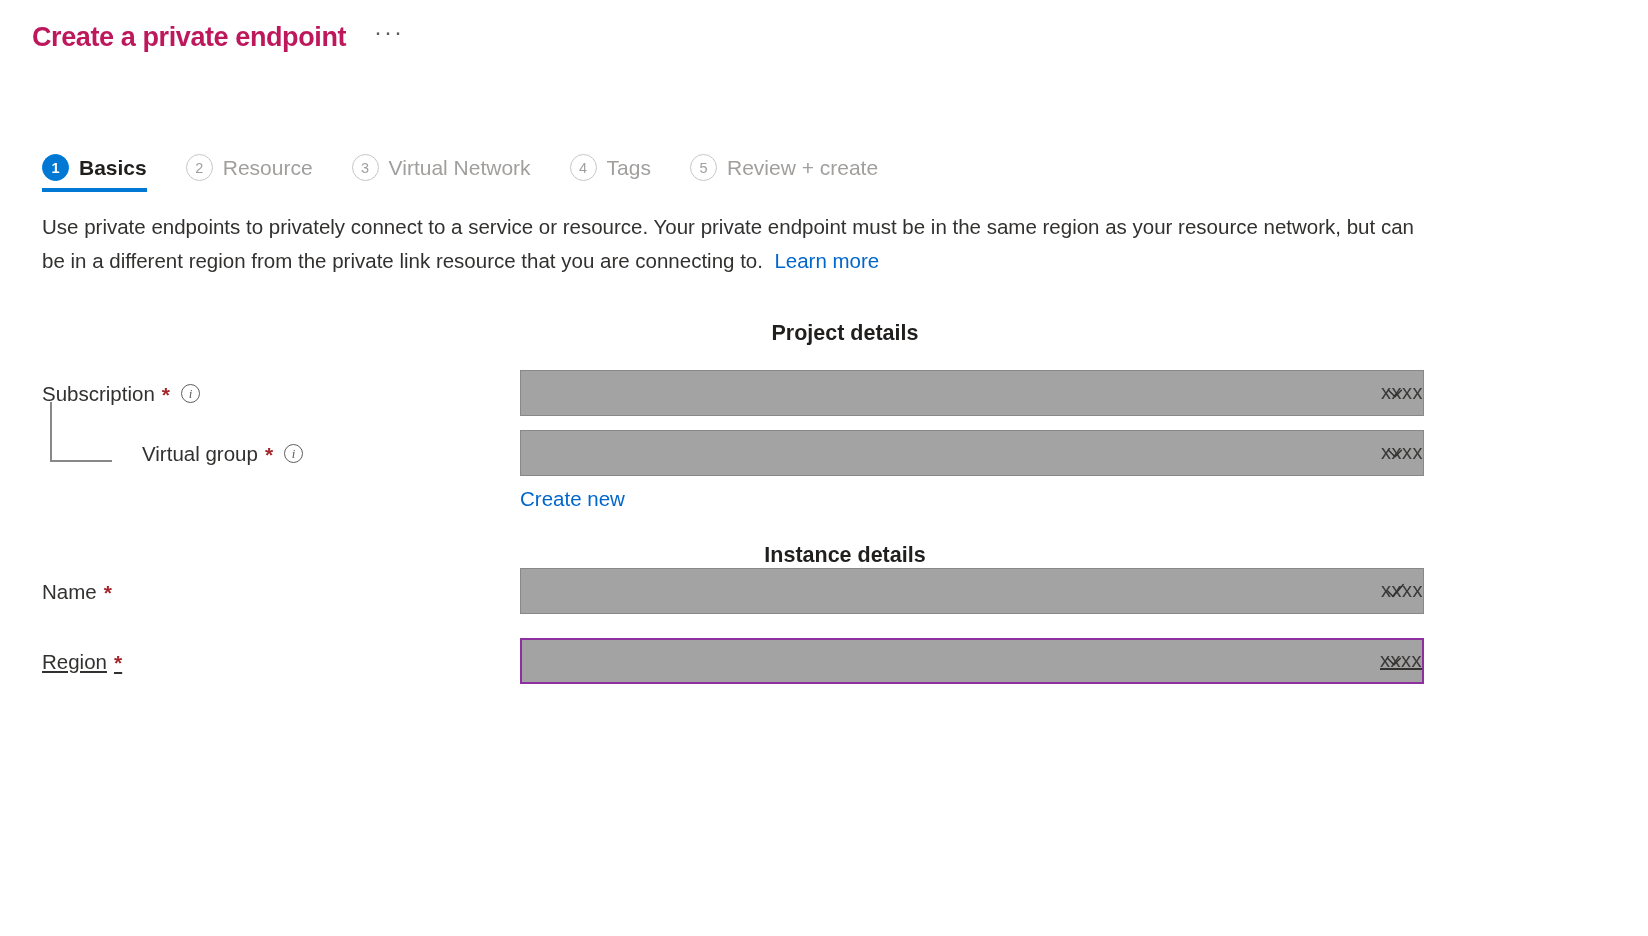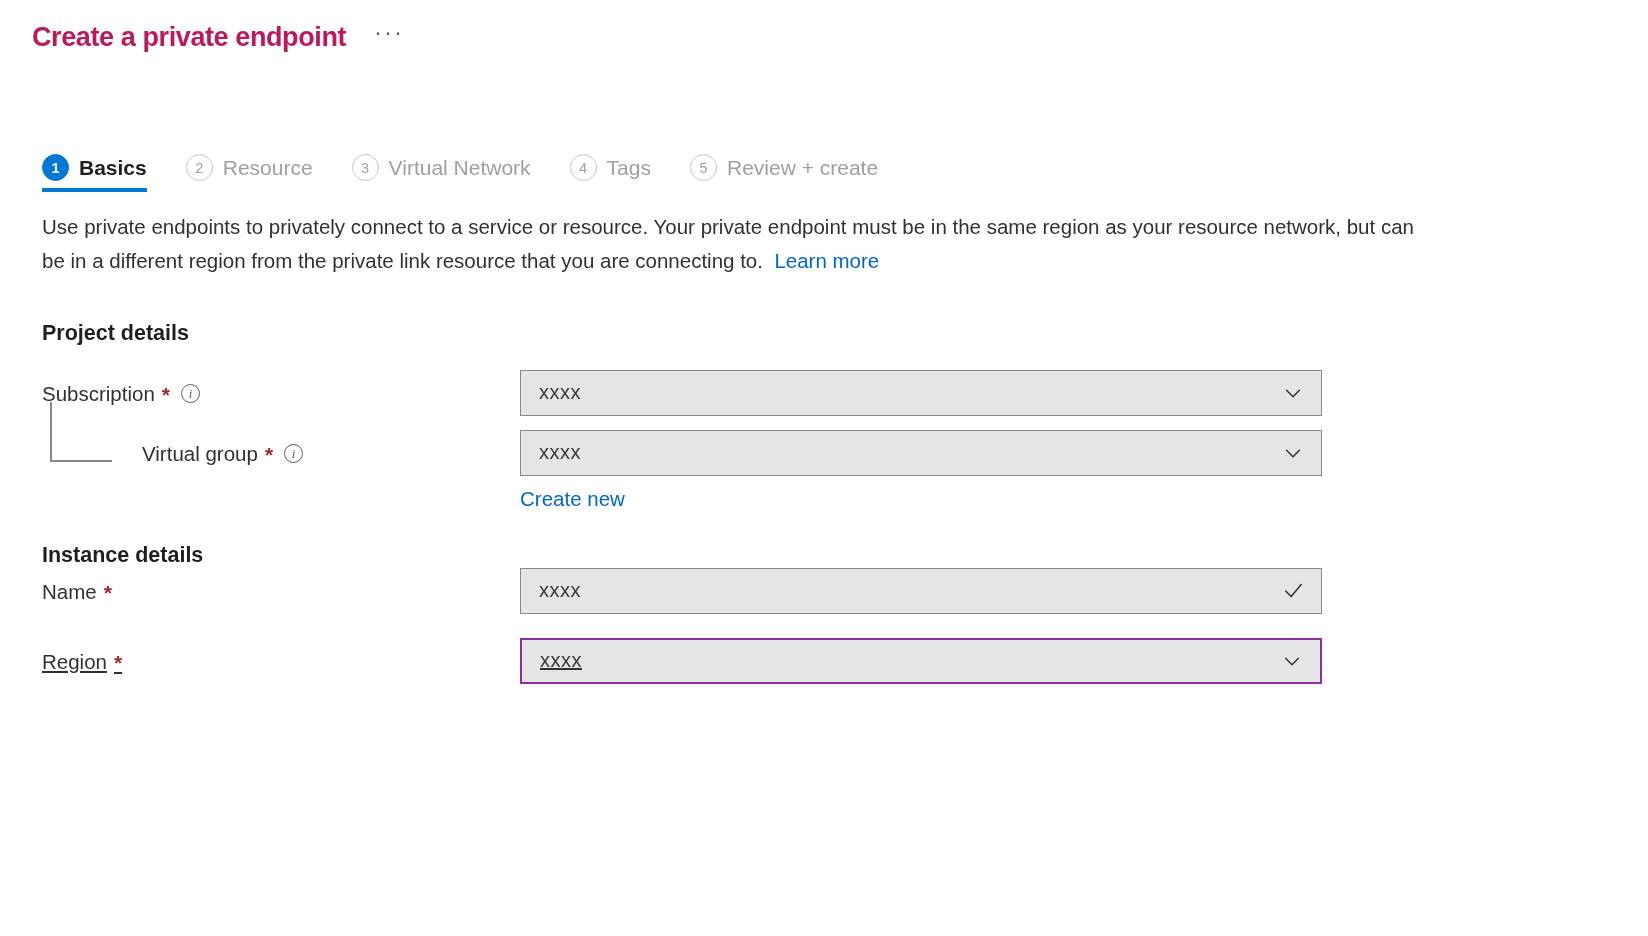--- a/index.html
+++ b/index.html
@@ -123,20 +123,21 @@
     text-decoration: none;
     cursor: pointer;
   }
 
   
   .section-heading {
     margin-left: 42px;
     font-size: 21.5px;
     font-weight: 700;
     color: #201f1e;
+    text-align: center;
   }
   #project-details-heading { margin-top: 42px; }
   #instance-details-heading { margin-top: 32px; }
 
   
   .form-row {
     display: flex;
     align-items: flex-start;
     margin-left: 42px;
     position: relative;
@@ -210,27 +211,28 @@
     left: 0;
     top: 30px;
     width: 62px;
     height: 2px;
     background: #8a8886;
   }
 
   
   .control {
     position: relative;
-    width: 802px;
+    width: 904px;
     height: 46px;
     border: 1px solid #8a8886;
-    background: #e5e5e5;
+    background: #a3a3a3;
     display: flex;
     align-items: center;
     cursor: pointer;
+    justify-content: flex-end;
   }
   .control.focused {
     border: 2px solid #8d31a0;
   }
   .control .value {
     font-size: 20px;
     color: #3b3a39;
     padding-left: 18px;
     letter-spacing: 0.5px;
     user-select: none;

